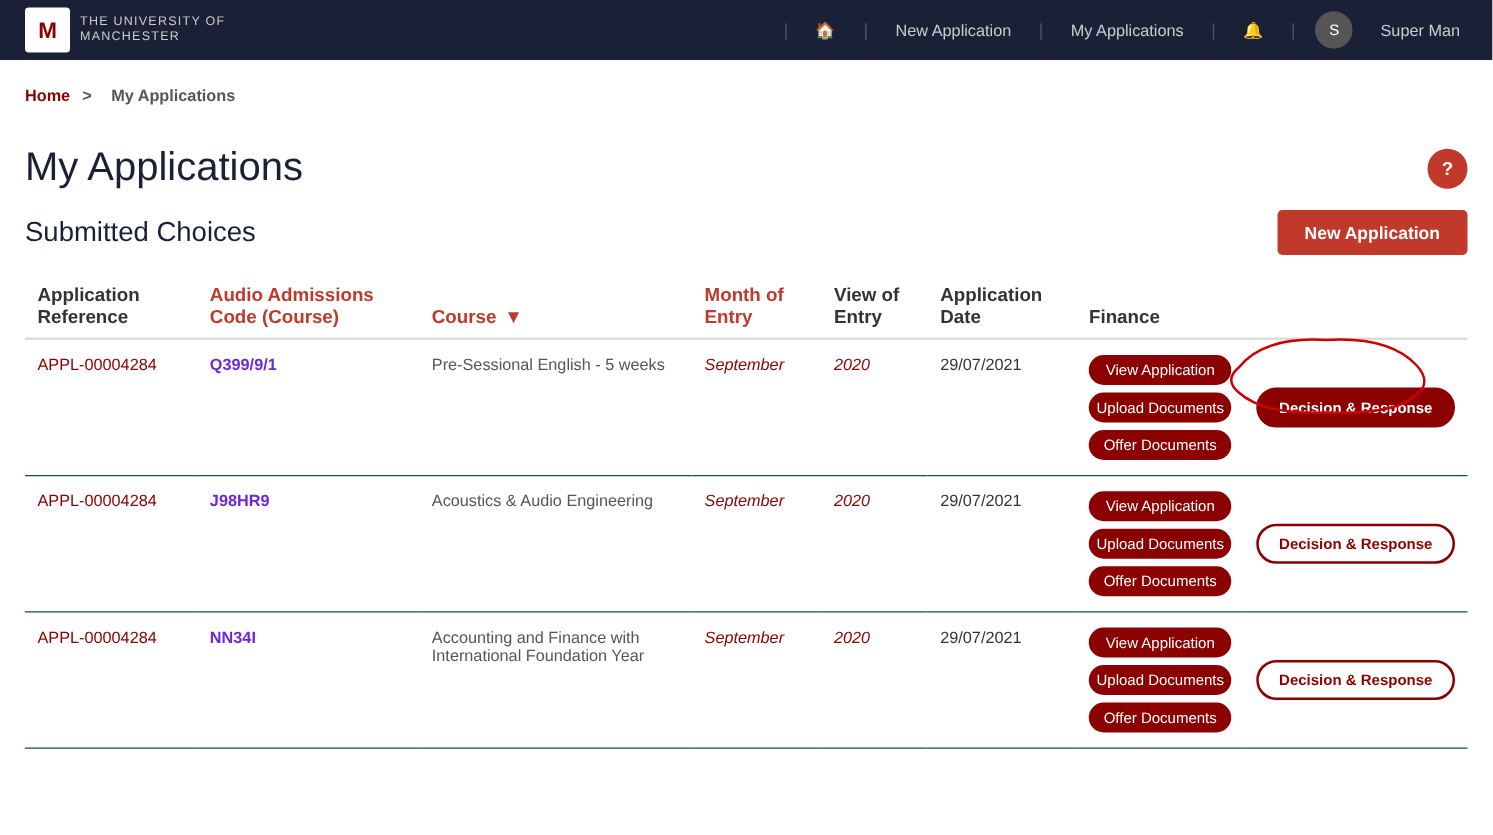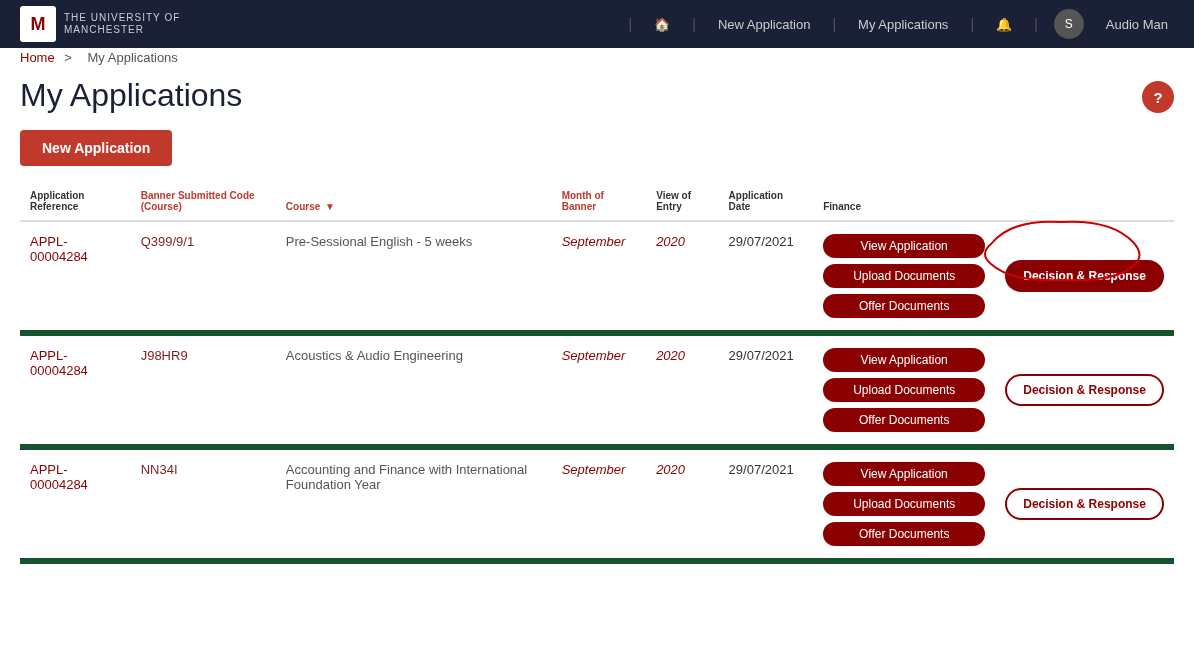--- a/index.html
+++ b/index.html
@@ -50,23 +50,24 @@
       background: #555;
       border-radius: 50%;
       display: flex; align-items: center; justify-content: center;
       font-size: 12px;
       color: #fff;
       cursor: pointer;
     }
 
     
     .breadcrumb {
-      padding: 2px 20px;
+      padding: 21px 20px;
       font-size: 13px;
       color: #555;
+      font-weight: bold;
     }
     .breadcrumb a { color: #8b0000; text-decoration: none; cursor: pointer; }
     .breadcrumb span { margin: 0 6px; }
 
     
     .main-content { padding: 10px 20px 20px; }
 
     .page-header {
       display: flex;
       align-items: flex-start;
@@ -115,63 +116,63 @@
     }
 
     
     .apps-table {
       width: 100%;
       border-collapse: collapse;
     }
     .apps-table thead th {
       text-align: left;
       padding: 8px 10px;
-      font-size: 10px;
+      font-size: 15px;
       font-weight: 600;
       color: #333;
       border-bottom: 2px solid #ddd;
       vertical-align: bottom;
     }
     .apps-table thead th.red-col {
       color: #c0392b;
     }
     .apps-table tbody tr {
-      border-bottom: 6px solid #14532d;
+      border-bottom: 1px solid #14532d;
     }
     .apps-table tbody td {
       padding: 12px 10px;
       vertical-align: top;
       font-size: 13px;
     }
     .app-ref-link {
       color: #8b0000;
       cursor: pointer;
       text-decoration: none;
     }
     .banner-code {
-      color: #7f1d1d;
-      font-weight: 400;
+      color: #6d28d9;
+      font-weight: 700;
     }
     .course-name {
       color: #555;
     }
     .month-entry { color: #8b0000; font-style: italic; }
     .year-entry { color: #8b0000; font-style: italic; }
 
     
     .action-buttons {
       display: flex;
       flex-direction: column;
       gap: 6px;
     }
     .action-btn {
       background: #8b0000;
       color: #fff;
       border: none;
-      padding: 5px 30px;
+      padding: 5px 6px;
       border-radius: 20px;
       font-size: 12px;
       cursor: pointer;
       white-space: nowrap;
       text-align: center;
     }
 
     .decision-btn {
       background: #fff;
       color: #8b0000;
@@ -205,50 +206,51 @@
   <span class="nav-divider">|</span>
   <span class="nav-link">🏠</span>
   <span class="nav-divider">|</span>
   <span class="nav-link">New Application</span>
   <span class="nav-divider">|</span>
   <span class="nav-link">My Applications</span>
   <span class="nav-divider">|</span>
   <span class="nav-link">🔔</span>
   <span class="nav-divider">|</span>
   <div class="nav-avatar">S</div>
-  <span class="nav-link">Audio Man</span>
+  <span class="nav-link">Super Man</span>
 </nav>
 
 <div class="breadcrumb">
   <a>Home</a>
   <span>&gt;</span>
   <span>My Applications</span>
 </div>
 
 <div class="main-content">
 
   <div class="page-header">
     <h1 class="page-title">My Applications</h1>
     <button class="help-btn">?</button>
   </div>
 
   <div class="section-header">
+    <h2 class="section-title">Submitted Choices</h2>
     <button class="new-app-btn">New Application</button>
   </div>
 
   <table class="apps-table">
     <thead>
       <tr>
         <th>Application Reference</th>
-        <th class="red-col">Banner Submitted Code (Course)</th>
+        <th class="red-col">Audio Admissions Code (Course)</th>
         <th class="red-col">
           <span>Course</span>
           <span class="sort-arrow">▼</span>
         </th>
-        <th class="red-col">Month of Banner</th>
+        <th class="red-col">Month of Entry</th>
         <th>View of Entry</th>
         <th>Application Date</th>
         <th>Finance</th>
         <th></th>
       </tr>
     </thead>
     <tbody id="table-body">
     <tr>
           <td><a class="app-ref-link">APPL-00004284</a></td>
           <td><span class="banner-code">Q399/9/1</span></td>

